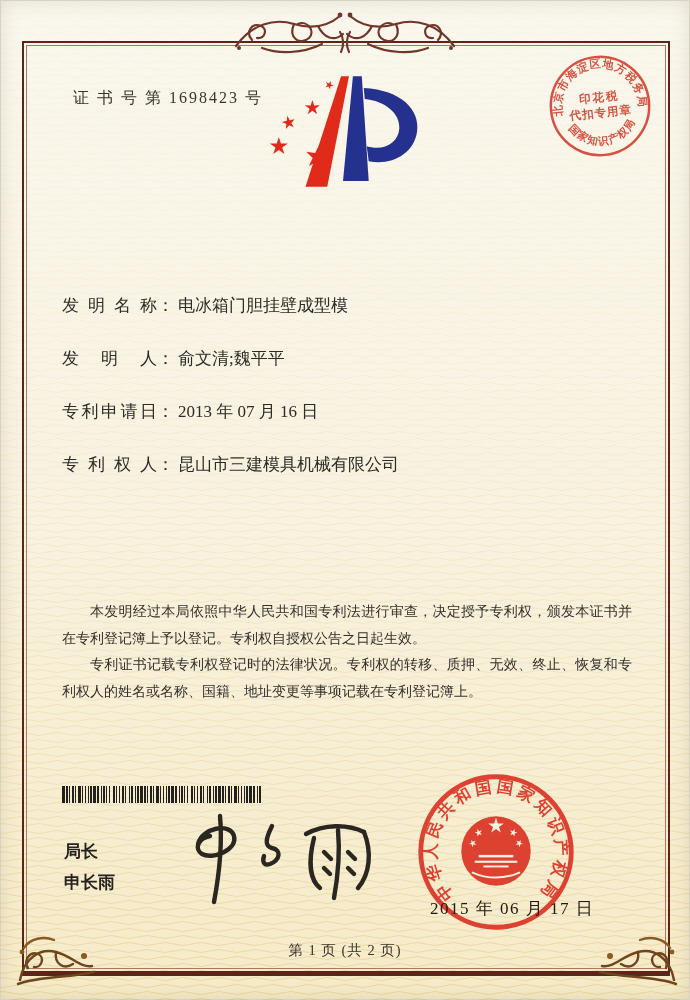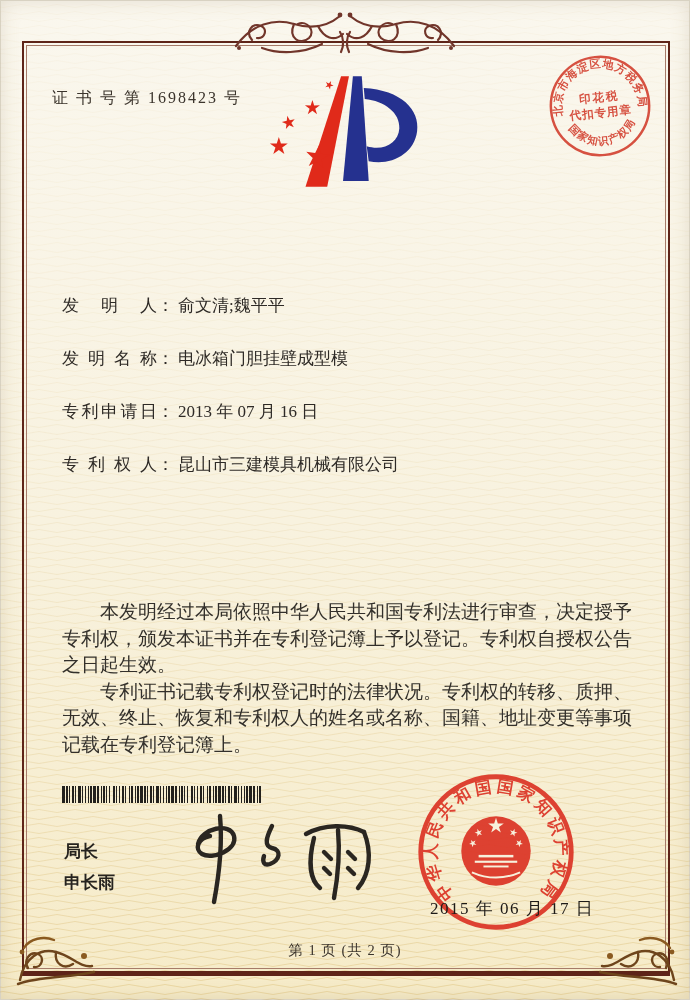--- a/index.html
+++ b/index.html
@@ -11,30 +11,30 @@
   }
   svg{display:block}
   .guilloche{position:absolute;left:0;top:0;pointer-events:none;}
   .frame-outer{position:absolute;left:22px;top:41px;width:644px;height:928px;
     border:2px solid #5e2418;border-bottom-width:5px;}
   .frame-inner{position:absolute;left:2px;top:2px;right:2px;bottom:2px;border:1px solid #a67a68;}
   .ornament-top{position:absolute;left:230px;top:4px;}
   .corner-flourish{position:absolute;top:924px;}
   .corner-left{left:14px;}
   .corner-right{left:598px;transform:scaleX(-1);}
-  .cert-number{position:absolute;left:52px;top:88px;font-size:16px;letter-spacing:2px;color:#3b342c;}
+  .cert-number{position:absolute;left:73px;top:88px;font-size:16px;letter-spacing:2px;color:#3b342c;}
   .logo{position:absolute;left:266px;top:70px;}
   .tax-stamp{position:absolute;left:547px;top:53px;transform:rotate(-6deg);opacity:.88;}
   .doc-title{position:absolute;left:0;top:198px;width:100%;text-align:center;
     font-size:40px;font-weight:700;letter-spacing:22px;padding-left:22px;box-sizing:border-box;color:#23201c;}
   .fields{position:absolute;left:62px;top:292px;right:58px;font-size:17px;}
   .field-row{height:27px;line-height:27px;margin-bottom:26px;white-space:nowrap;}
   .field-label{display:inline-block;width:95px;text-align:justify;text-align-last:justify;vertical-align:top;}
   .field-colon{display:inline-block;margin-right:4px;}
-  .paragraphs{position:absolute;left:62px;top:599px;width:570px;font-size:19px;line-height:26.5px;
+  .paragraphs{position:absolute;left:62px;top:599px;width:570px;font-size:14px;line-height:26.5px;
     text-align:justify;color:#33302b;}
   .paragraphs p{margin:0;text-indent:2em;}
   .barcode{position:absolute;left:62px;top:786px;width:200px;height:17px;display:flex;align-items:stretch;}
   .signer{position:absolute;left:64px;top:836px;font-family:"Liberation Sans","DejaVu Sans",sans-serif;
     font-weight:700;font-size:17px;color:#26231f;line-height:31px;}
   .signature{position:absolute;left:168px;top:804px;}
   .gov-seal{position:absolute;left:414px;top:770px;}
   .seal-date{position:absolute;left:430px;top:897px;font-size:17px;letter-spacing:1.5px;color:#1d1a17;z-index:5;}
   .footer{position:absolute;left:0;top:941px;width:100%;text-align:center;font-size:14.5px;letter-spacing:1px;color:#3b342c;}
   .seal-text{font-weight:700;}
@@ -270,24 +270,24 @@
     <text class="seal-text" font-size="11" fill="#d23b2a" letter-spacing="1">
       <textPath href="#taxBottom" startOffset="50%" text-anchor="middle">国家知识产权局</textPath>
     </text>
     <text class="seal-text" x="55" y="50" font-size="12" fill="#d23b2a" letter-spacing="2" text-anchor="middle">印花税</text>
     <text class="seal-text" x="55" y="66" font-size="12" fill="#d23b2a" letter-spacing="1" text-anchor="middle">代扣专用章</text>
   </svg>
 
 
   <div class="fields">
     <div class="field-row">
-      <span class="field-label">发明人</span><span class="field-colon">：</span><span>俞文清;魏平平</span>
+      <span class="field-label">发明名称</span><span class="field-colon">：</span><span>电冰箱门胆挂壁成型模</span>
     </div>
     <div class="field-row">
-      <span class="field-label">发明名称</span><span class="field-colon">：</span><span>电冰箱门胆挂壁成型模</span>
+      <span class="field-label">发明人</span><span class="field-colon">：</span><span>俞文清;魏平平</span>
     </div>
     <div class="field-row">
       <span class="field-label">专利申请日</span><span class="field-colon">：</span><span>2013 年 07 月 16 日</span>
     </div>
     <div class="field-row">
       <span class="field-label">专利权人</span><span class="field-colon">：</span><span>昆山市三建模具机械有限公司</span>
     </div>
   </div>
 
   <div class="paragraphs">

